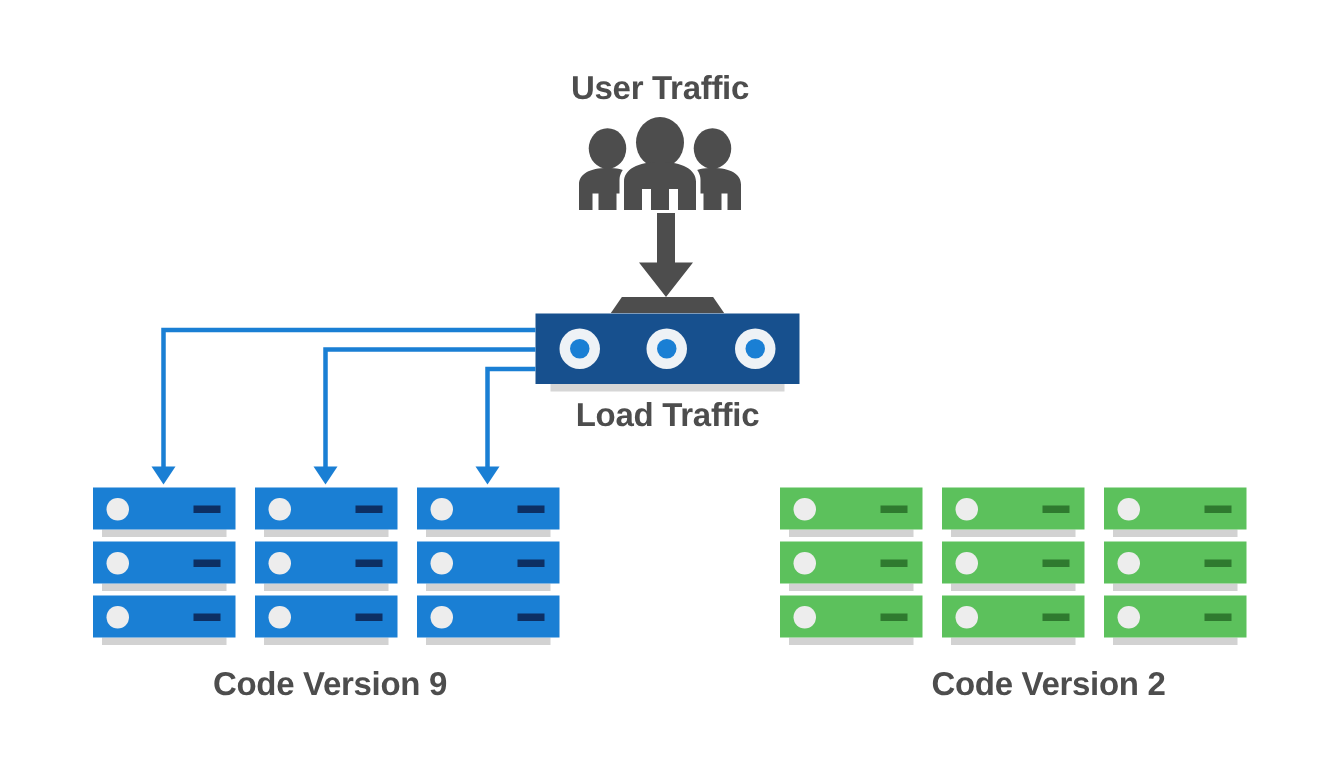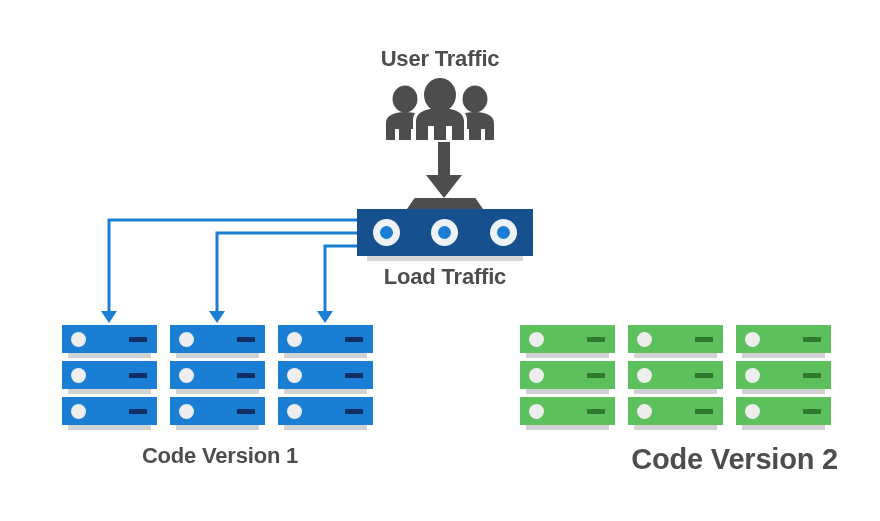--- a/index.html
+++ b/index.html
@@ -42,24 +42,24 @@
     text-align: center;
     font-size: 22px;
   }
   #cv1-label {
     left: 60px; top: 443px;
     width: 320px;
     text-align: center;
     font-size: 22px;
   }
   #cv2-label {
-    left: 518px; top: 443px;
+    left: 539px; top: 443px;
     width: 320px;
-    text-align: right;
-    font-size: 29px;
+    text-align: center;
+    font-size: 22px;
   }
 
   
   #people-icon {
     position: absolute;
     left: 382px;
     top: 78px;
     width: 116px;
     height: 62px;
   }
@@ -315,21 +315,21 @@
     </div>
     <div class="unit">
       <div class="unit-shadow"></div>
       <div class="unit-body">
         <div class="unit-led"></div>
         <div class="unit-dash"></div>
       </div>
     </div>
   </div>
 
-  <div class="label" id="cv1-label">Code Version 1</div>
+  <div class="label" id="cv1-label">Code Version 9</div>
 
   <div class="rack green" style="left:520px; top:325px;">
     <div class="unit">
       <div class="unit-shadow"></div>
       <div class="unit-body">
         <div class="unit-led"></div>
         <div class="unit-dash"></div>
       </div>
     </div>
     <div class="unit">

